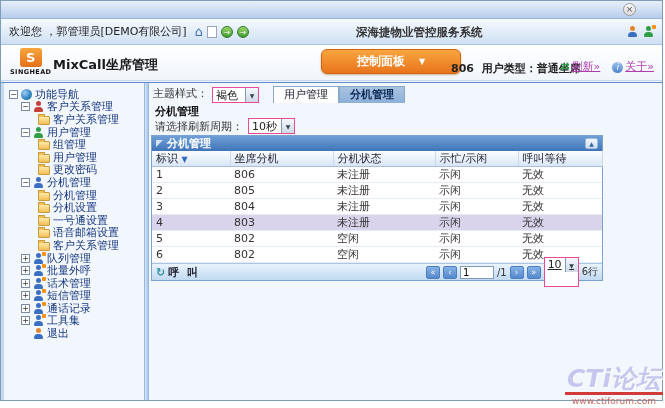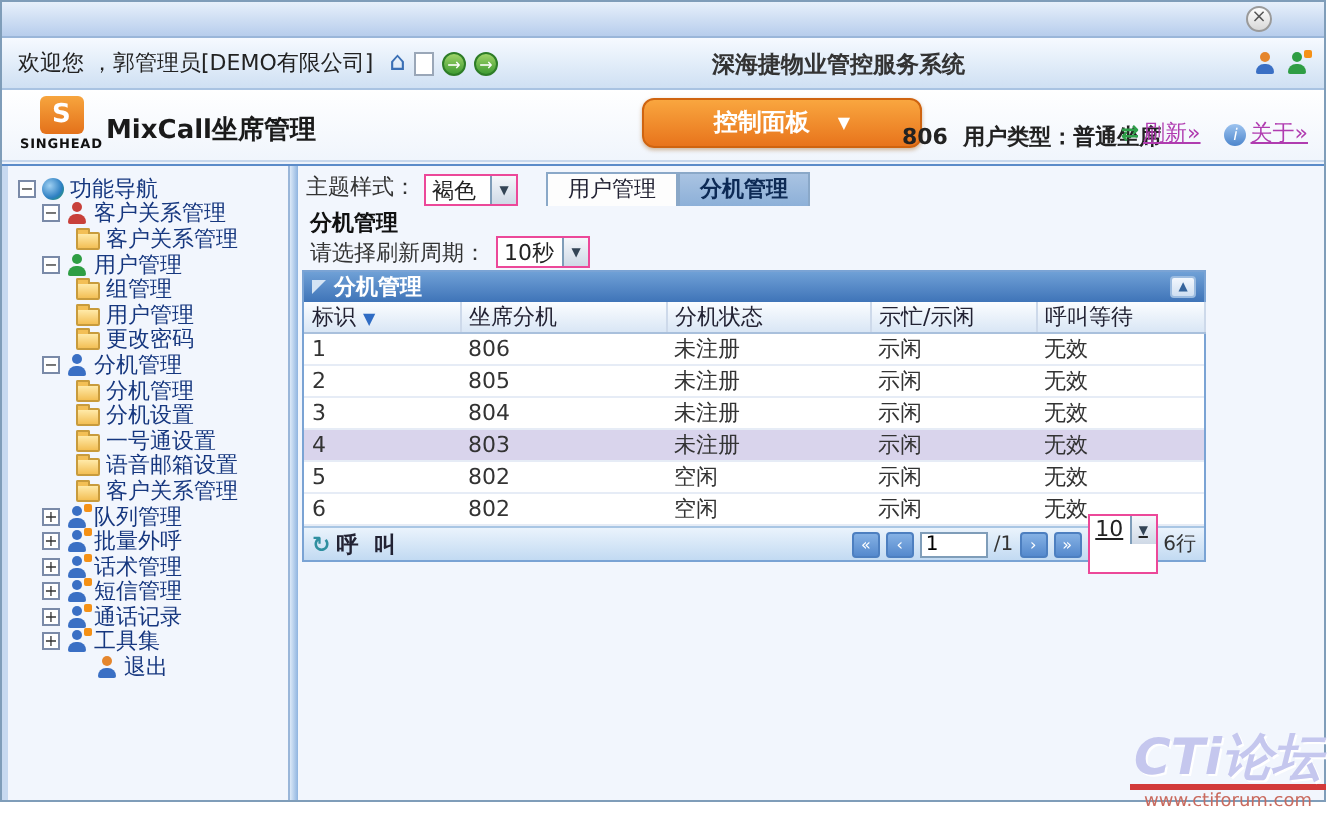--- a/index.html
+++ b/index.html
@@ -39,21 +39,21 @@
 
   
   .main { position:absolute; top:81px; left:0; right:0; bottom:0; display:flex; border-top:1px solid #5b8bc9; }
   .sidebar { width:144px; background:#f2f6fd; border-left:3px solid #c7d9f0; border-right:1px solid #9ab6d9; padding-top:5px; overflow:hidden; }
   .splitter { width:4px; background:linear-gradient(90deg,#dce9f8,#8fb4e0); cursor:col-resize; }
   .content { flex:1; background:#f2f6fd; position:relative; }
 
   
   .ti { display:flex; align-items:center; height:12.6px; font-size:11px; color:#16377f; white-space:nowrap; cursor:pointer; }
   .ti .lbl { margin-left:3px; }
-  .lvl0 { padding-left:5px; } .lvl1 { padding-left:17px; } .lvl2 { padding-left:34px; } .lvl1b { padding-left:44px; }
+  .lvl0 { padding-left:5px; } .lvl1 { padding-left:17px; } .lvl2 { padding-left:34px; } .lvl1b { padding-left:29px; }
   .exp { width:9px; height:9px; flex:none; border:1px solid #7a8aa8; background:#fff; font-size:8px; line-height:7px; text-align:center; color:#333; margin-right:3px; cursor:pointer; }
   .navicon { width:11px; height:11px; flex:none; border-radius:50%; background:radial-gradient(circle at 35% 35%, #9fd0f2, #2d7fc2 60%, #1f9e46); }
   .folder { width:12px; height:9px; flex:none; background:linear-gradient(#ffeaa9,#f3bf55); border:1px solid #c89b3c; border-radius:1px; position:relative; margin-top:2px; }
   .folder::before { content:""; position:absolute; top:-3px; left:-1px; width:5px; height:2px; background:#f3bf55; border:1px solid #c89b3c; border-bottom:none; border-radius:1px 1px 0 0; }
   .person { width:11px; height:11px; flex:none; position:relative; }
   .person::before { content:""; position:absolute; left:3px; top:0; width:5px; height:5px; border-radius:50%; }
   .person::after { content:""; position:absolute; left:1px; bottom:0; width:9px; height:5px; border-radius:4px 4px 1px 1px; }
   .p-red::before,.p-red::after { background:#c8403a; }
   .p-green::before,.p-green::after { background:#2f9e44; }
   .p-blue::before,.p-blue::after { background:#3a6fc4; }

